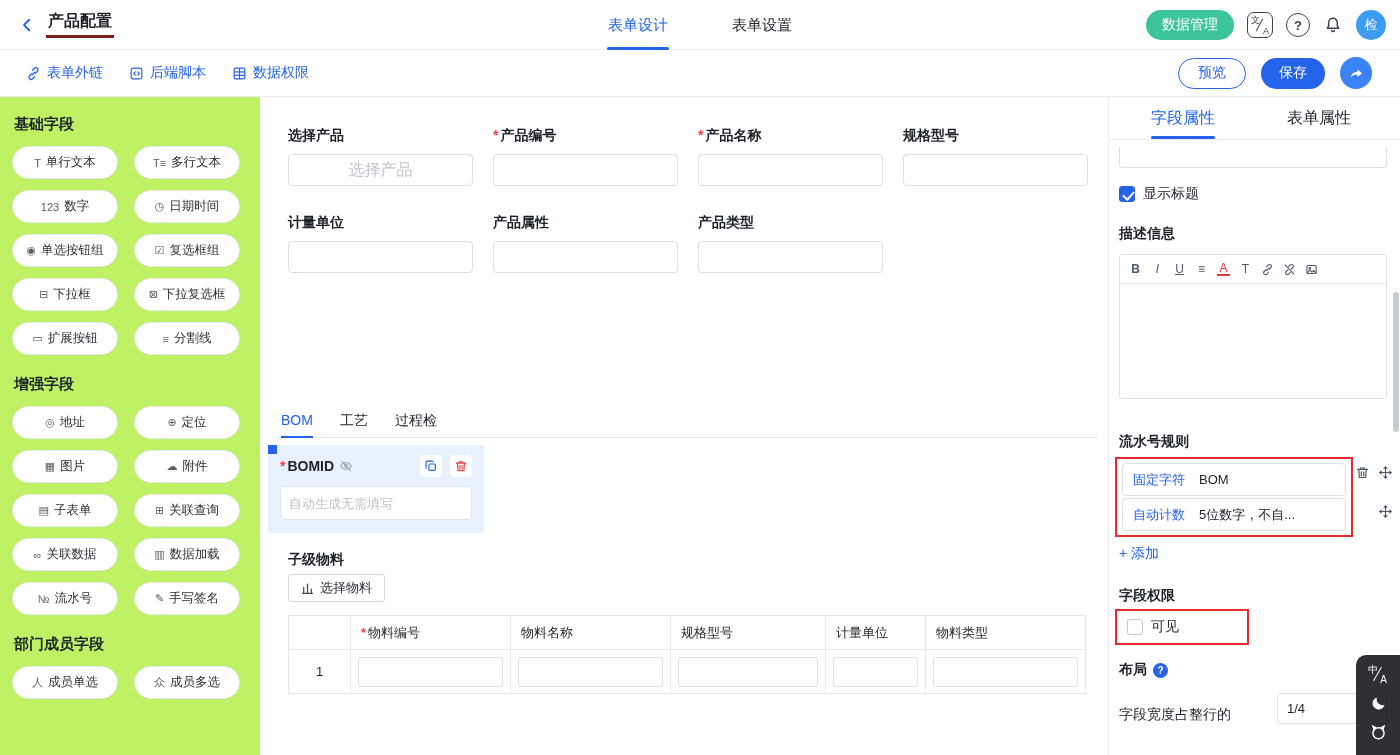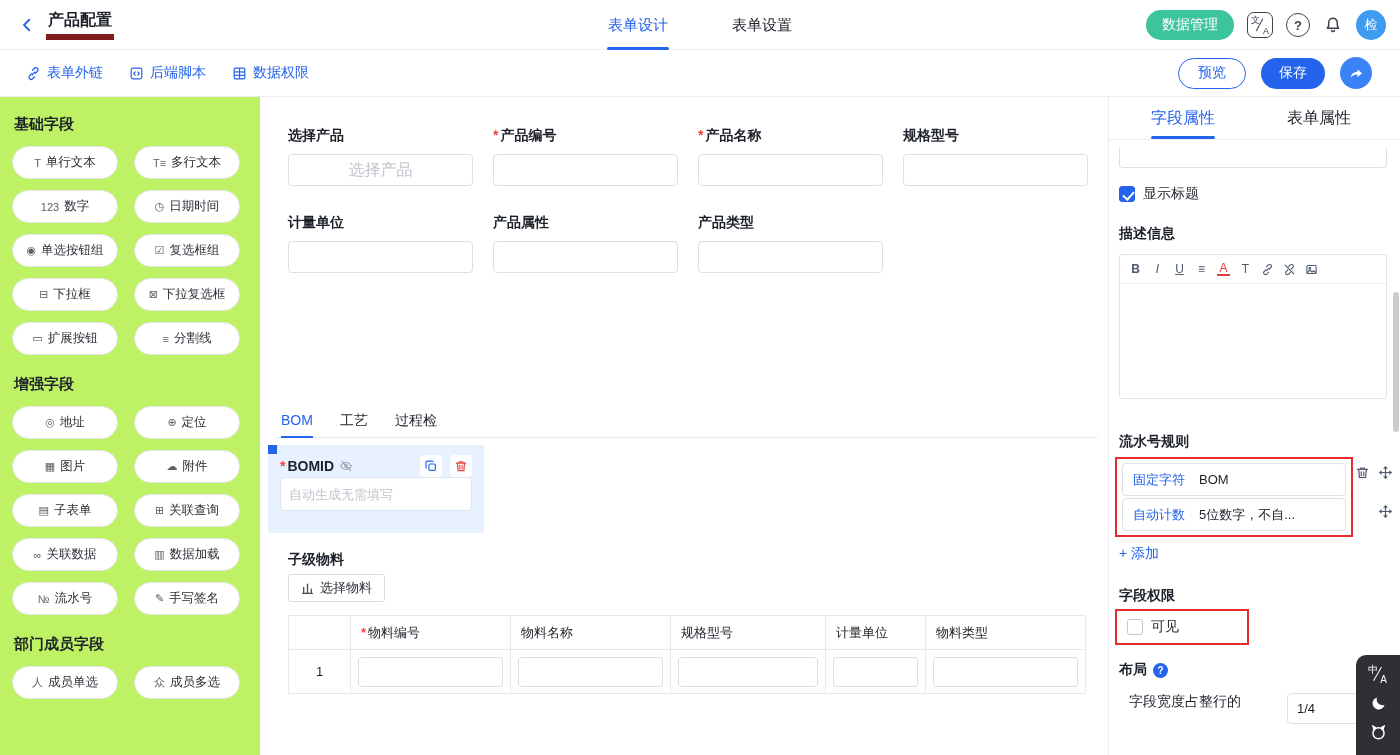--- a/index.html
+++ b/index.html
@@ -9,21 +9,21 @@
   :root { --blue:#2463eb; --blue2:#2f6bff; --green:#3cc49c; --red:#e62c2c; --danger:#f53f3f; --border:#dcdfe6; --line:#ebedf0; --txt:#1d2129; --gray:#4e5969; --ph:#c0c4cc; }
 
   svg { display:block; }
   input { font:inherit; color:var(--txt); outline:none; }
   input::placeholder { color:var(--ph); }
 
   
   .header { position:absolute; top:0; left:0; right:0; height:50px; border-bottom:1px solid var(--line); background:#fff; display:flex; align-items:center; }
   .h-left { display:flex; align-items:center; gap:10px; padding-left:18px; }
   .back { color:var(--blue); cursor:pointer; }
-  .h-title { font-size:16px; font-weight:700; border-bottom:6px solid #7f1d1d; padding:0 2px 3px 2px; }
+  .h-title { font-size:16px; font-weight:700; border-bottom:3px solid #7f1d1d; padding:0 2px 3px 2px; }
   .h-tabs { position:absolute; left:50%; transform:translateX(-50%); top:0; height:50px; display:flex; gap:64px; }
   .h-tab { position:relative; line-height:49px; font-size:15px; color:#1d2129; cursor:pointer; }
   .h-tab.active { color:var(--blue); }
   .h-tab.active::after { content:""; position:absolute; left:50%; transform:translateX(-50%); bottom:0; width:62px; height:3px; background:var(--blue); border-radius:2px; }
   .h-right { position:absolute; right:14px; top:0; height:50px; display:flex; align-items:center; gap:13px; }
   .pill-green { height:30px; padding:0 16px; border-radius:15px; background:var(--green); color:#fff; font-size:14px; display:flex; align-items:center; cursor:pointer; }
   .ic-translate { width:26px; height:26px; border:1.6px solid #3c434d; border-radius:7px; position:relative; cursor:pointer; }
   .ic-translate .ta { position:absolute; left:3px; top:1px; font-size:9px; color:#3c434d; }
   .ic-translate .tb { position:absolute; right:3px; bottom:1px; font-size:9px; color:#3c434d; }
   .ic-translate .slash { position:absolute; left:11px; top:5px; width:1.4px; height:14px; background:#3c434d; transform:rotate(28deg); }
@@ -61,21 +61,21 @@
   .stab.active { color:var(--blue); }
   .stab.active::after { content:""; position:absolute; left:0; right:0; bottom:-1px; height:2px; background:var(--blue); }
 
   .bom-card { position:absolute; left:8px; top:348px; width:216px; height:88px; background:#e8f1ff; border-radius:2px; padding:10px 12px; }
   .bom-card::before { content:""; position:absolute; left:0; top:0; width:9px; height:9px; background:var(--blue); }
   .bom-head { display:flex; align-items:center; gap:5px; }
   .bom-label { font-size:14px; font-weight:700; }
   .bom-eye { color:#9aa2ad; }
   .bom-actions { margin-left:auto; display:flex; gap:8px; }
   .mini-btn { width:22px; height:22px; border-radius:4px; background:rgba(255,255,255,.9); display:flex; align-items:center; justify-content:center; cursor:pointer; }
-  .bom-input { width:100%; height:30px; border:1px solid #e0e6ee; border-radius:4px; padding:16px 8px; font-size:13px; background:#fff; }
+  .bom-input { margin-top:9px; width:100%; height:30px; border:1px solid #e0e6ee; border-radius:4px; padding:16px 8px; font-size:13px; background:#fff; }
 
   .sub-title { position:absolute; left:28px; top:454px; font-size:14px; font-weight:700; }
   .select-btn { position:absolute; left:28px; top:477px; height:28px; padding:0 12px; border:1px solid #d6dae0; border-radius:3px; background:#fff; display:flex; align-items:center; gap:6px; font-size:13px; color:#2b2f36; cursor:pointer; }
 
   .mtable { position:absolute; left:28px; top:518px; border-collapse:collapse; background:#fff; }
   .mtable th, .mtable td { border:1px solid #e6e8eb; font-weight:400; }
   .mtable th { height:34px; font-size:13px; text-align:left; padding-left:10px; color:#1d2129; }
   .mtable td { height:44px; padding:0 7px; }
   .td-idx { text-align:center; font-size:13px; }
   .cell-input { width:100%; height:30px; border:1px solid var(--border); border-radius:3px; background:#fff; }
@@ -99,21 +99,21 @@
   .etb.a { color:#e03a3a; border-bottom:2px solid #e03a3a; line-height:12px; }
   .red-box { position:absolute; border:2px solid var(--red); background:#fff; }
   .rules-box { left:6px; top:360px; width:238px; height:80px; padding:4px 5px; display:flex; flex-direction:column; justify-content:space-between; }
   .rule-row { height:33px; border:1px solid var(--border); border-radius:4px; background:#fff; display:flex; align-items:center; gap:14px; padding:0 10px; font-size:13px; overflow:hidden; white-space:nowrap; }
   .rule-type { color:var(--blue); flex:none;text-align:center; }
   .rule-icons { position:absolute; display:flex; gap:8px; color:#4e5969; }
   .add-link { position:absolute; left:10px; top:448px; color:var(--blue); font-size:14px; cursor:pointer; }
   .visible-box { left:6px; top:512px; width:134px; height:36px; display:flex; align-items:center; gap:8px; padding-left:10px; font-size:14px; font-weight:400; }
   .layout-row { position:absolute; left:10px; top:564px; display:flex; align-items:center; gap:6px; }
   .help-dot { width:15px; height:15px; border-radius:50%; background:var(--blue); color:#fff; font-size:10px; font-weight:700; display:flex; align-items:center; justify-content:center; cursor:pointer; }
-  .width-row { position:absolute; left:20px; top:596px; width:268px; display:flex; align-items:flex-start; }
+  .width-row { position:absolute; left:10px; top:596px; width:268px; display:flex; align-items:flex-end; }
   .width-label { font-size:14px; }
   .select { margin-left:auto; width:110px; height:31px; border:1px solid var(--border); border-radius:4px; display:flex; align-items:center; padding:0 9px; font-size:13px; cursor:pointer; background:#fff; }
   .select .chev { margin-left:auto; color:#9aa2ad; }
   .p-scroll { position:absolute; right:1px; top:195px; width:6px; height:140px; border-radius:3px; background:#c9ccd1; cursor:pointer; }
 
   
   .floatw { position:absolute; right:0; bottom:-16px; width:44px; height:116px; background:rgba(23,26,31,.9); border-radius:10px 0 0 0; display:flex; flex-direction:column; align-items:center; padding-top:9px; gap:11px; color:#fff; overflow:hidden; }
   .fw-translate { width:20px; height:20px; position:relative; cursor:pointer; }
   .fw-translate .ta { position:absolute; left:0; top:-1px; font-size:10px; }
   .fw-translate .tb { position:absolute; right:1px; bottom:-1px; font-size:10px; }

